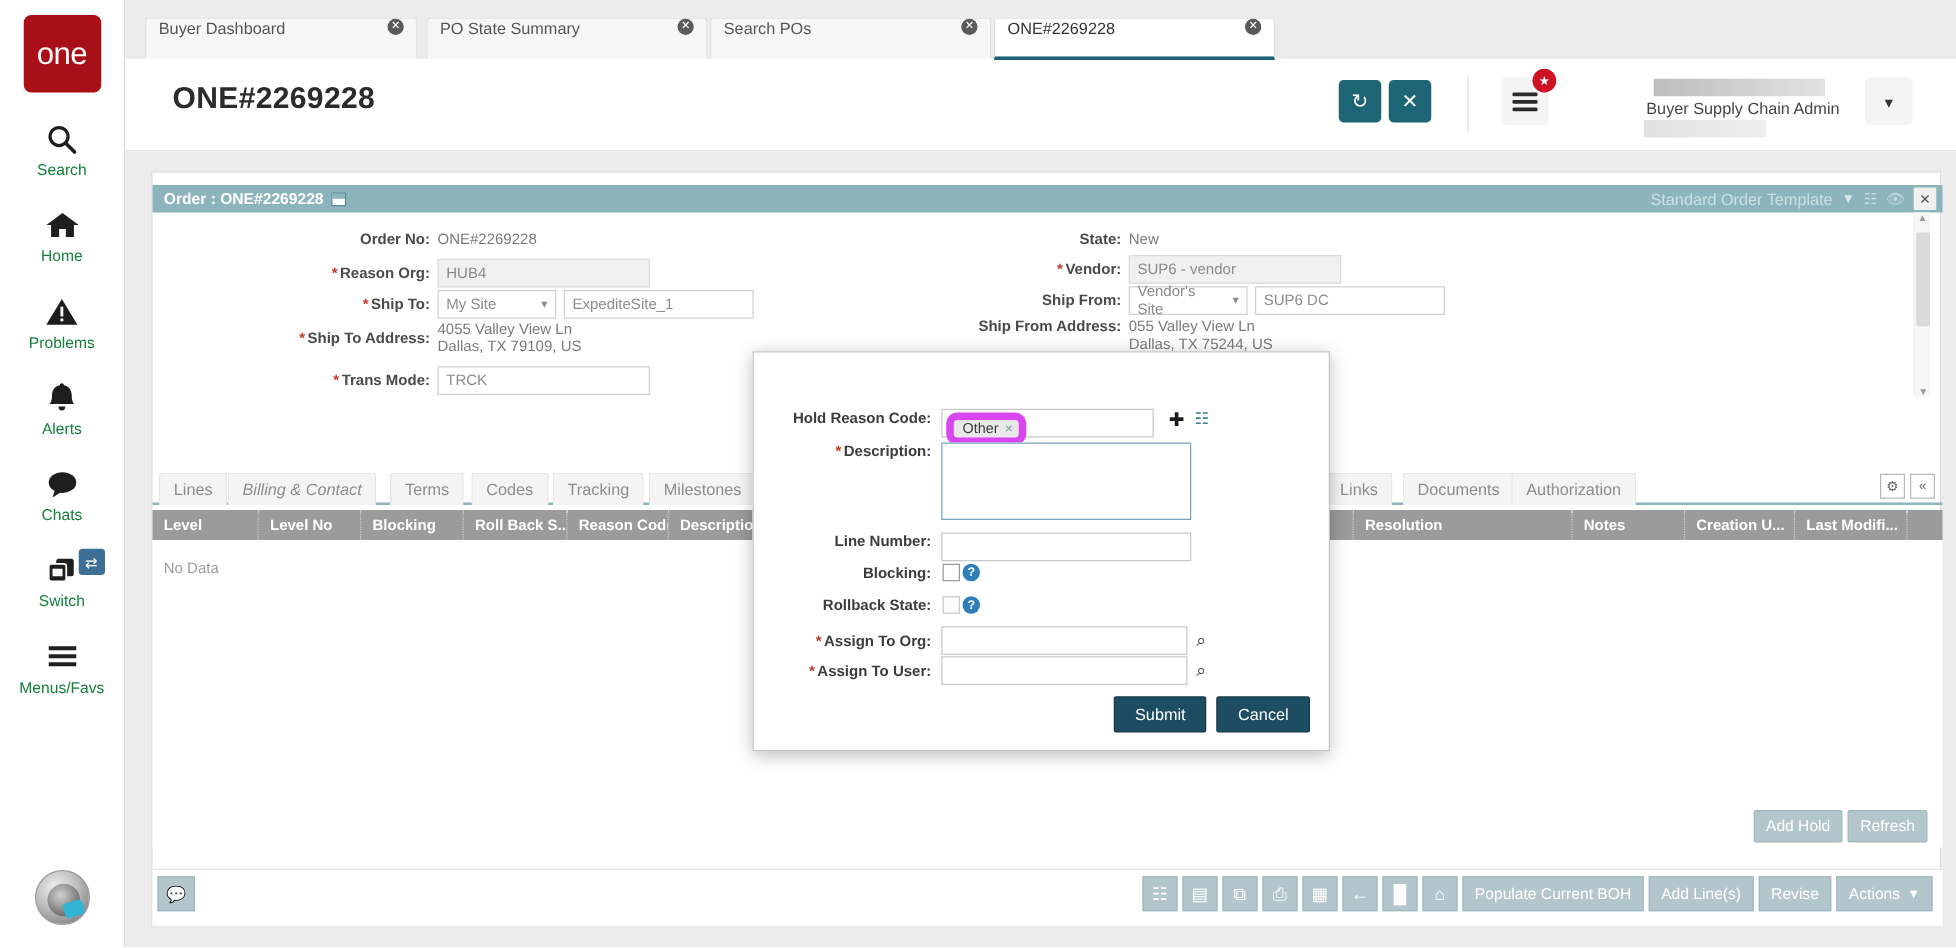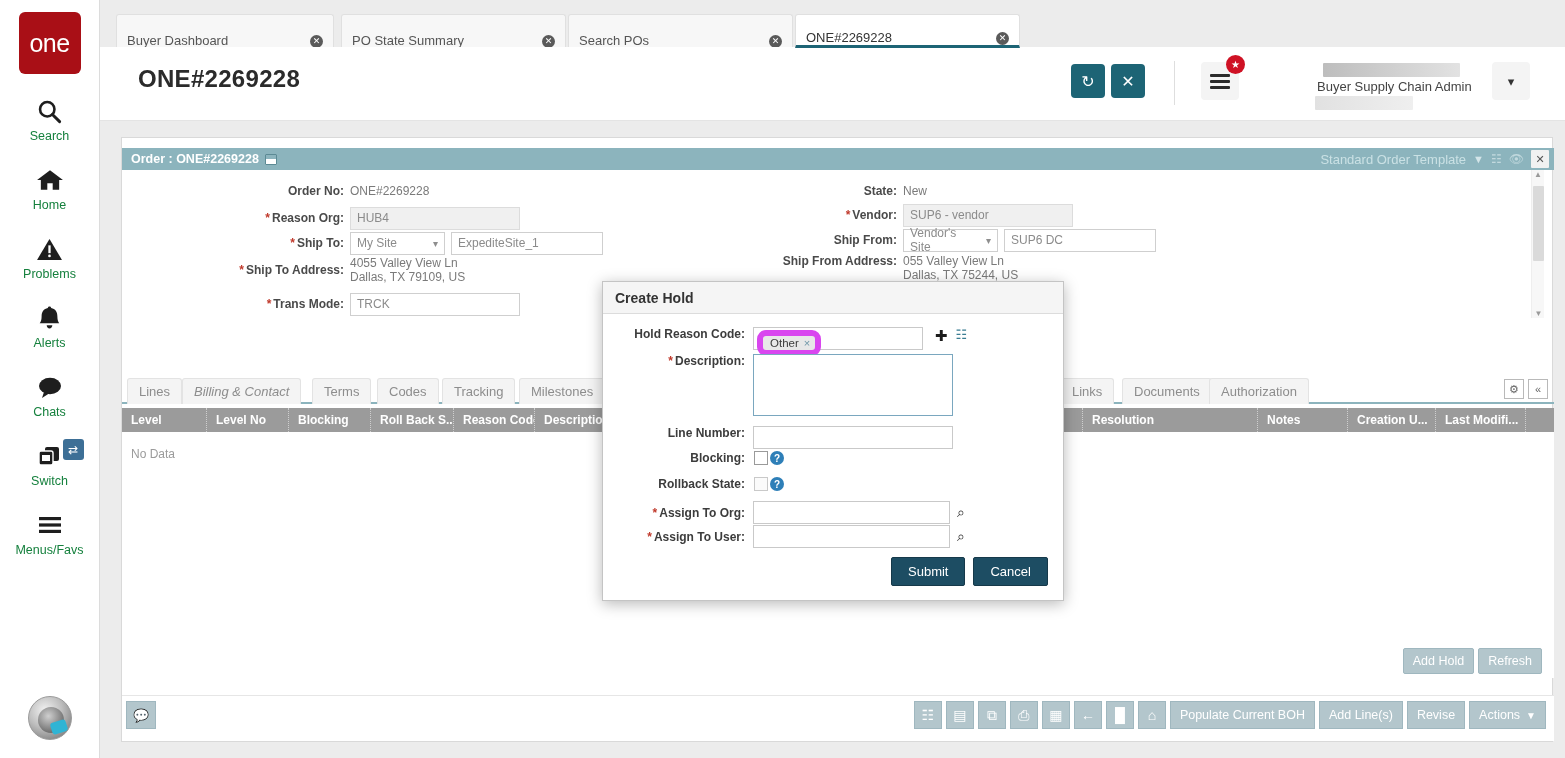--- a/index.html
+++ b/index.html
@@ -50,21 +50,21 @@
   }
 
   
   #page { position:absolute; left:100px; top:0; width:1465px; height:758px; background:#ececec; }
 
   
   #tabstrip { position:absolute; left:0; top:0; height:48px; width:1465px; }
   .tab {
     position:absolute; top:14px; height:34px; background:#f7f7f7;
     border:1px solid #e0e0e0; border-bottom:none;
-    border-radius:3px 3px 0 0; display:flex; align-items:flex-end;
+    border-radius:3px 3px 0 0; display:flex; align-items:flex-start;
     padding:0 10px; cursor:pointer;
   }
   .tab .t-lbl { font-size:13px; color:#555; white-space:nowrap; }
   .tab .t-x {
     margin-left:auto; width:13px; height:13px; border-radius:50%;
     background:#5a5a5a; color:#fff; font-size:9px; line-height:13px;
     text-align:center; cursor:pointer; font-family:"DejaVu Sans", sans-serif;
   }
   .tab.active { background:#fff; border-bottom:3px solid #1d6475; z-index:3; }
   .tab.active .t-lbl { color:#333; }
@@ -522,23 +522,20 @@
         <div class="btxt">
             <span>Actions</span>
             <span style="margin-left:6px; font-size:10px;">▼</span>
           </div>
       </div>
     </div>
   </div>
 </div>
 
 <div id="modal">
-  <div id="modal-head">
-    <span id="modal-title">Create Hold</span>
-  </div>
 
   <div class="mrow" style="left:0; top:45px;">
     <span class="mlbl">Hold Reason Code:</span>
     <span class="minp" style="width:170px; height:23px; margin-left:8px;">
       <span class="chip">
           <span>Other</span>
           <span class="cx">×</span>
         </span>
     </span>
     <span class="plus-ico" style="margin-left:12px;">✚</span>

